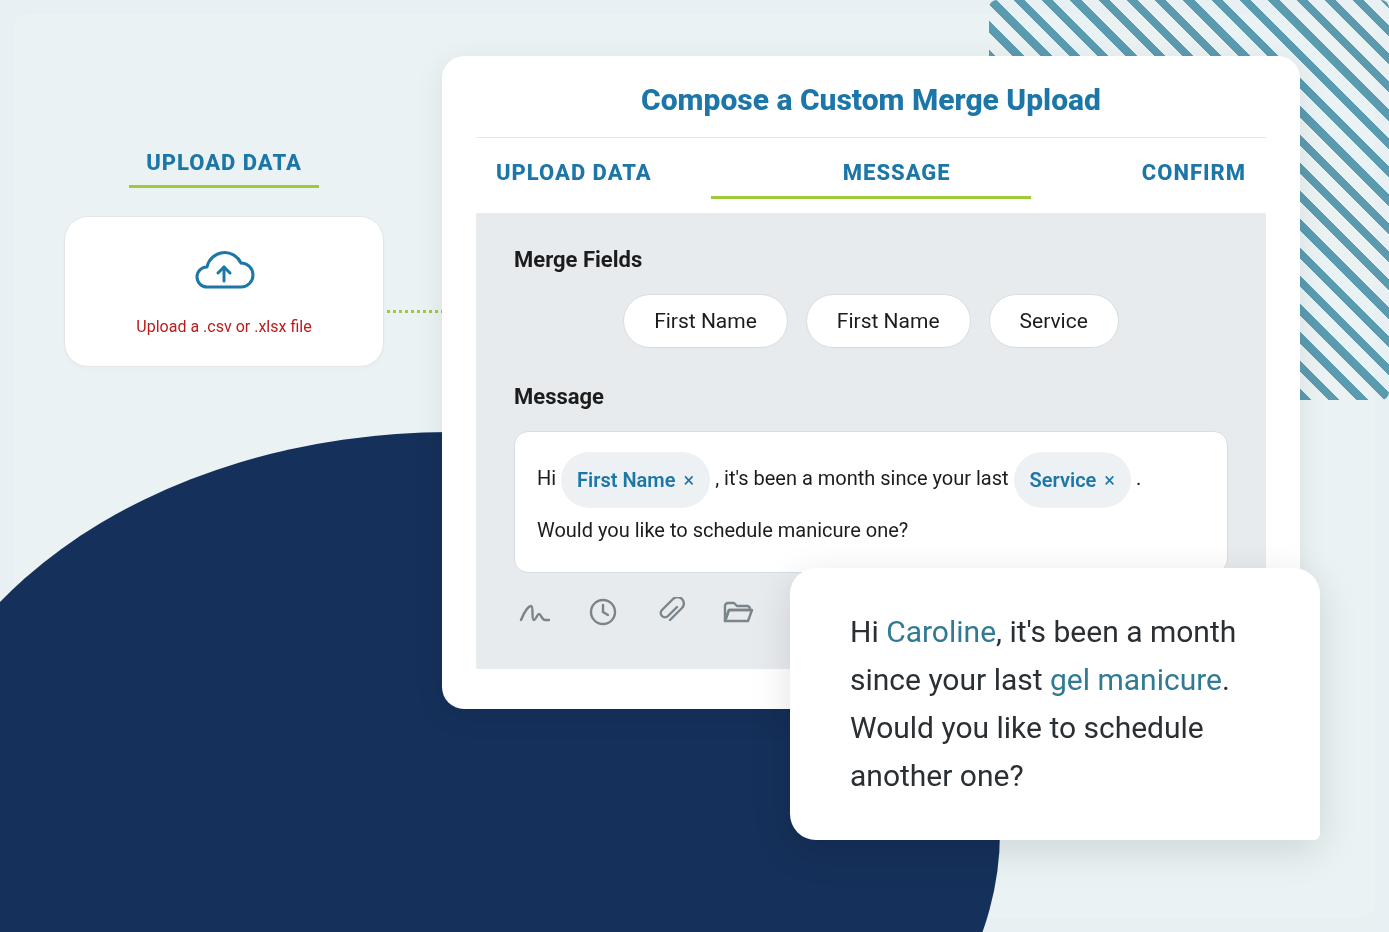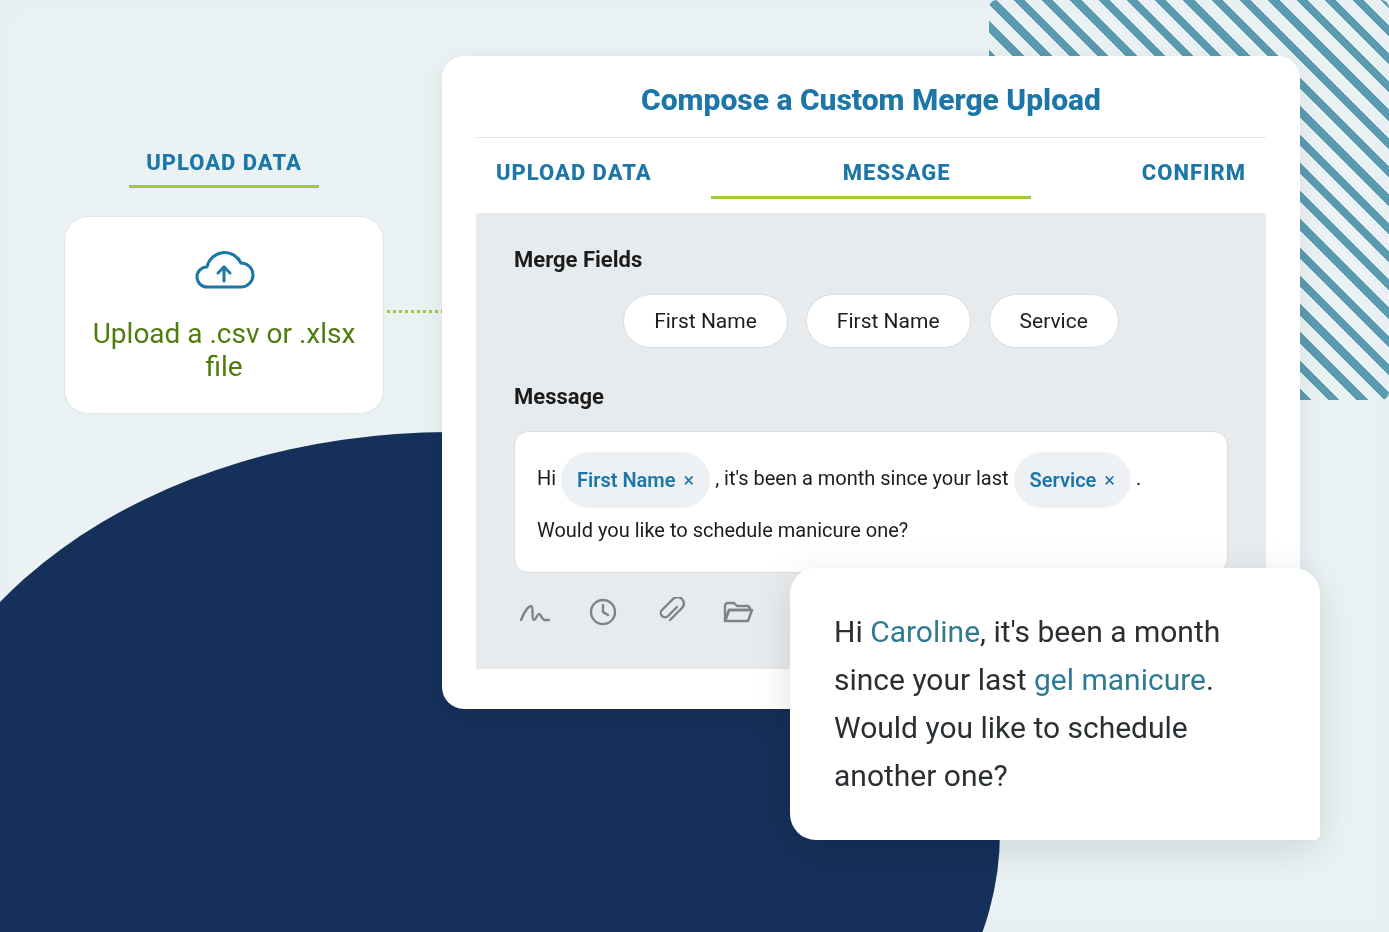--- a/index.html
+++ b/index.html
@@ -64,22 +64,22 @@
     border-radius: 24px;
     padding: 32px 20px 30px 20px;
     text-align: center;
     box-shadow: 0 2px 4px rgba(0,0,0,0.02);
   }
   .upload-icon {
     color: #1c76a8;
     margin-bottom: 16px;
   }
   .upload-caption {
-    color: #4d7c0f;
-    font-size: 28px;
+    color: #b91c1c;
+    font-size: 16px;
   }
 
   
   .connector {
     position:absolute;
     top: 310px;
     left: 350px;
     width: 180px;
     height: 0;
     border-top: 3px dotted #9fcb3b;
@@ -203,21 +203,21 @@
 
   
   .preview {
     position:absolute;
     left: 790px;
     top: 568px;
     width: 530px;
     background:#fff;
     border-radius: 26px;
     border-bottom-right-radius: 6px;
-    padding: 40px 44px;
+    padding: 40px 60px;
     box-shadow: 0 10px 40px rgba(0,0,0,0.12);
     font-size: 30px;
     line-height: 1.6;
     color:#2a2f33;
     z-index:5;
   }
   .preview .hl {
     color:#307a93;
   }
 </style>

